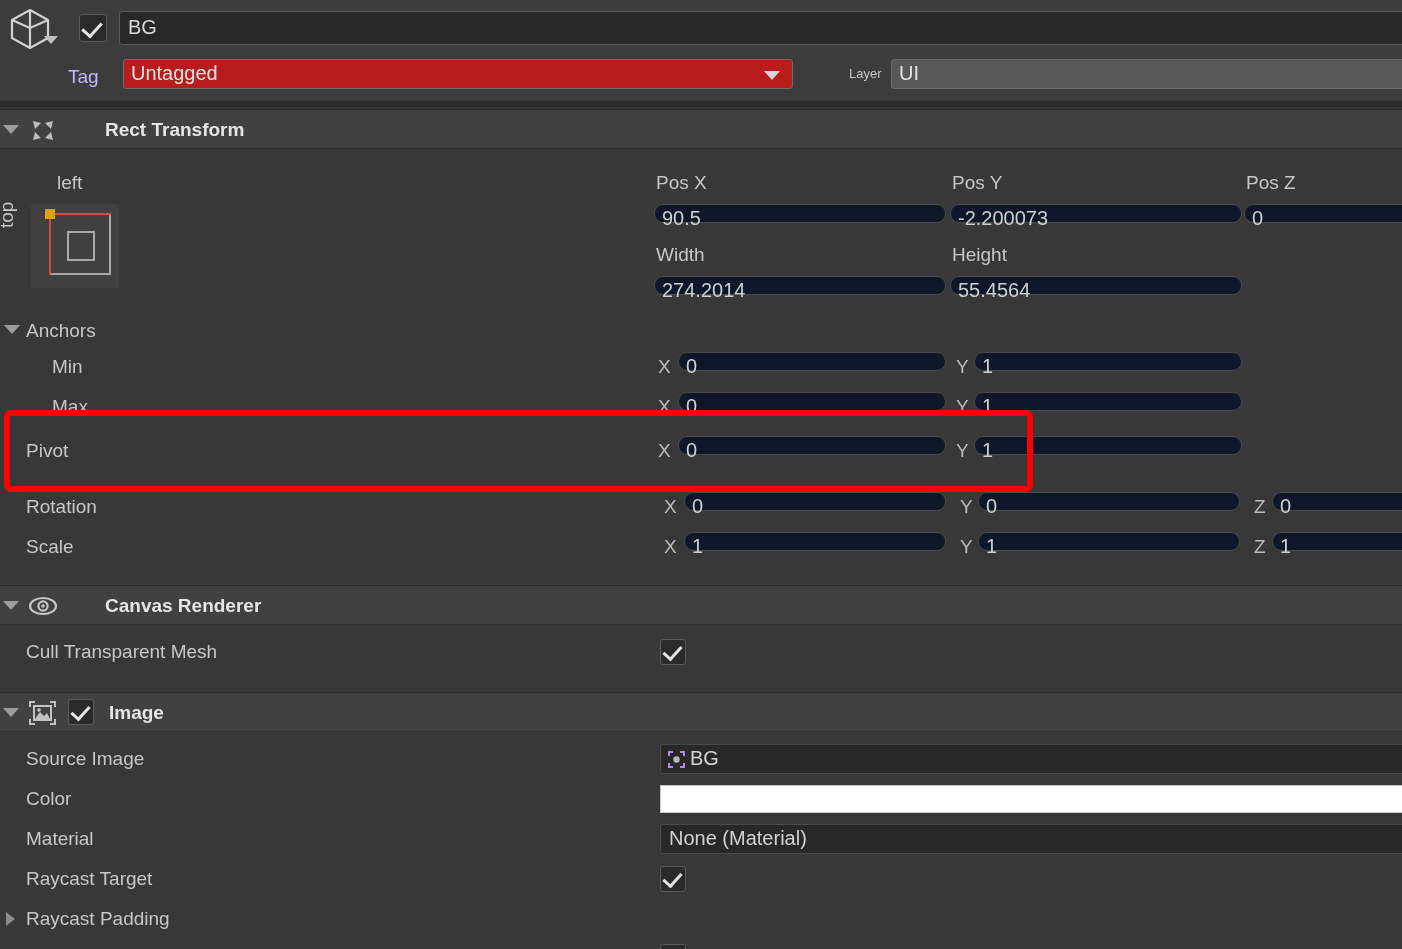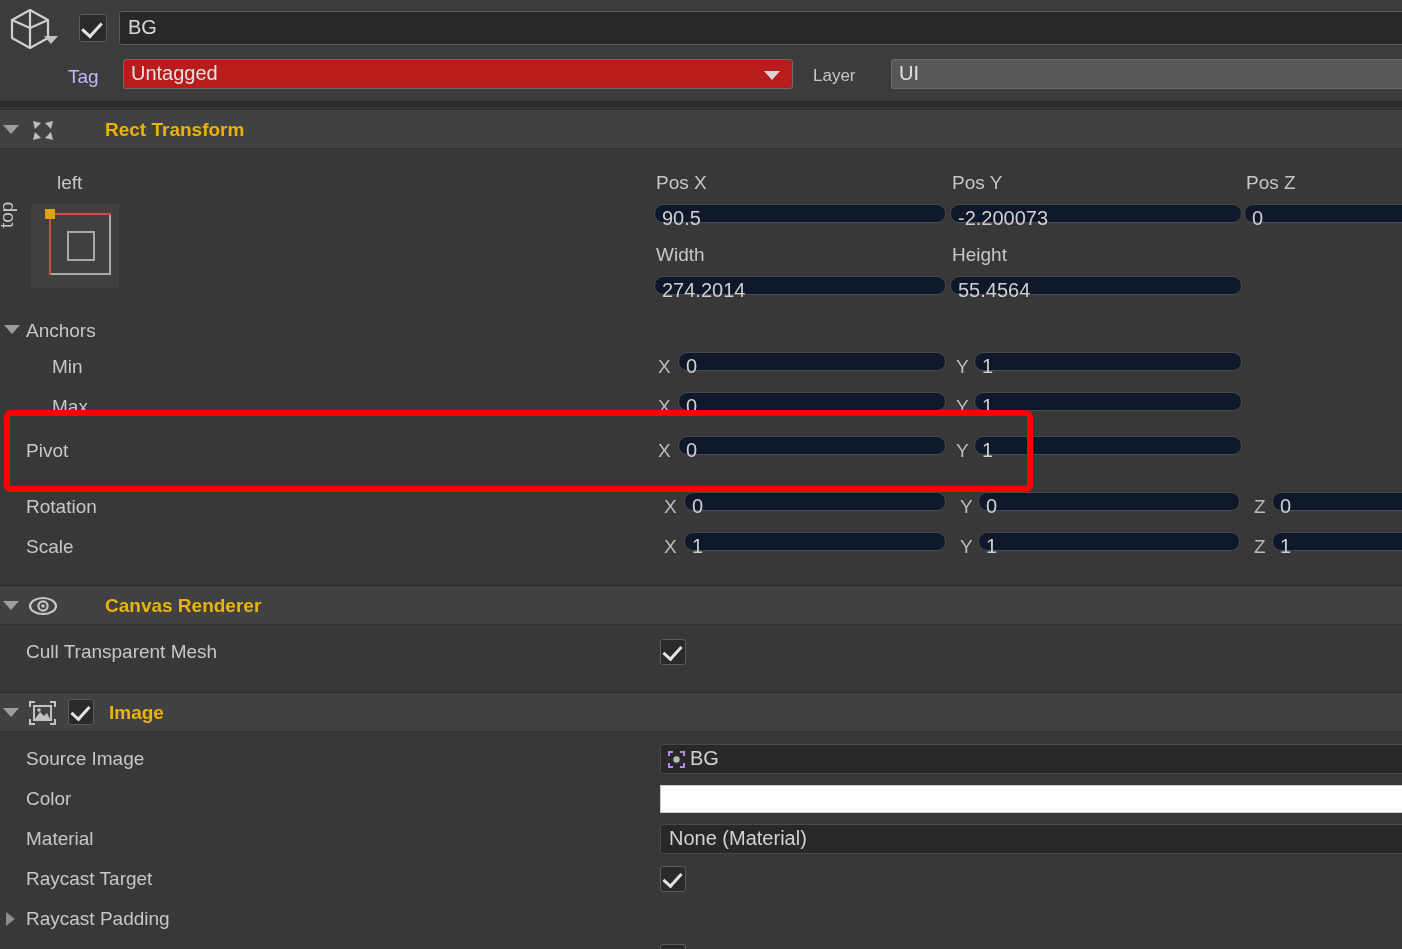--- a/index.html
+++ b/index.html
@@ -8,21 +8,21 @@
     background:#383838;
     font-family:"Liberation Sans","DejaVu Sans",sans-serif;
     color:#c4c4c4;
     -webkit-font-smoothing:antialiased;
   }
   .root{position:relative;width:1402px;height:949px;}
 
   
   .abs{position:absolute;}
   .lbl{font-size:19px;color:#c7c7c7;white-space:nowrap;}
-  .hdr-title{font-size:19px;font-weight:bold;color:#eab308;white-space:nowrap;}
+  .hdr-title{font-size:19px;font-weight:bold;color:#e5e5e5;white-space:nowrap;}
 
   
   .objheader{position:absolute;left:0;top:0;width:1402px;height:55px;background:#3c3c3c;}
   .obj-icon{position:absolute;left:6px;top:6px;width:52px;height:44px;}
   .obj-icon-caret{position:absolute;left:44px;top:36px;width:0;height:0;
      border-left:7px solid transparent;border-right:7px solid transparent;border-top:8px solid #c0c0c0;}
   .name-check{position:absolute;left:79px;top:14px;width:28px;height:28px;background:#2a2a2a;
      border:1px solid #5b5b5b;border-radius:3px;box-sizing:border-box;}
   .name-check .tick{position:absolute;left:6px;top:3px;width:9px;height:16px;border:solid #e4e4e4;
      border-width:0 3px 3px 0;transform:rotate(42deg);}
@@ -31,21 +31,21 @@
   .name-field span{position:absolute;left:8px;top:4px;font-size:20px;color:#d8d8d8;}
 
   
   .tagrow{position:absolute;left:0;top:55px;width:1402px;height:46px;background:#3c3c3c;}
   .tag-label{position:absolute;left:68px;top:11px;font-size:19px;color:#c4b5fd;}
   .tag-drop{position:absolute;left:123px;top:59px;width:670px;height:30px;background:#b91c1c;
      border:1px solid #6d6d6d;border-radius:3px;box-sizing:border-box;}
   .tag-drop .val{position:absolute;left:7px;top:2px;font-size:20px;color:#e2e2e2;}
   .tag-drop .arrow{position:absolute;right:12px;top:11px;width:0;height:0;
      border-left:8px solid transparent;border-right:8px solid transparent;border-top:9px solid #d6d6d6;}
-  .layer-label{position:absolute;left:813px;top:11px;font-size:17px;color:#c7c7c7;}
+  .layer-label{position:absolute;left:849px;top:11px;font-size:13px;color:#c7c7c7;}
   .layer-drop{position:absolute;left:891px;top:59px;width:530px;height:30px;background:#585858;
      border:1px solid #6d6d6d;border-radius:3px;box-sizing:border-box;}
   .layer-drop .val{position:absolute;left:7px;top:2px;font-size:20px;color:#e2e2e2;}
   .topsep{position:absolute;left:0;top:101px;width:1402px;height:6px;background:#2c2c2c;}
 
   
   .comp-hdr{position:absolute;left:0;width:1402px;height:40px;background:#414141;
      border-top:1px solid #2a2a2a;border-bottom:1px solid #303030;box-sizing:border-box;}
   .foldout{position:absolute;left:3px;top:15px;width:0;height:0;
      border-left:8px solid transparent;border-right:8px solid transparent;border-top:9px solid #9d9d9d;}

